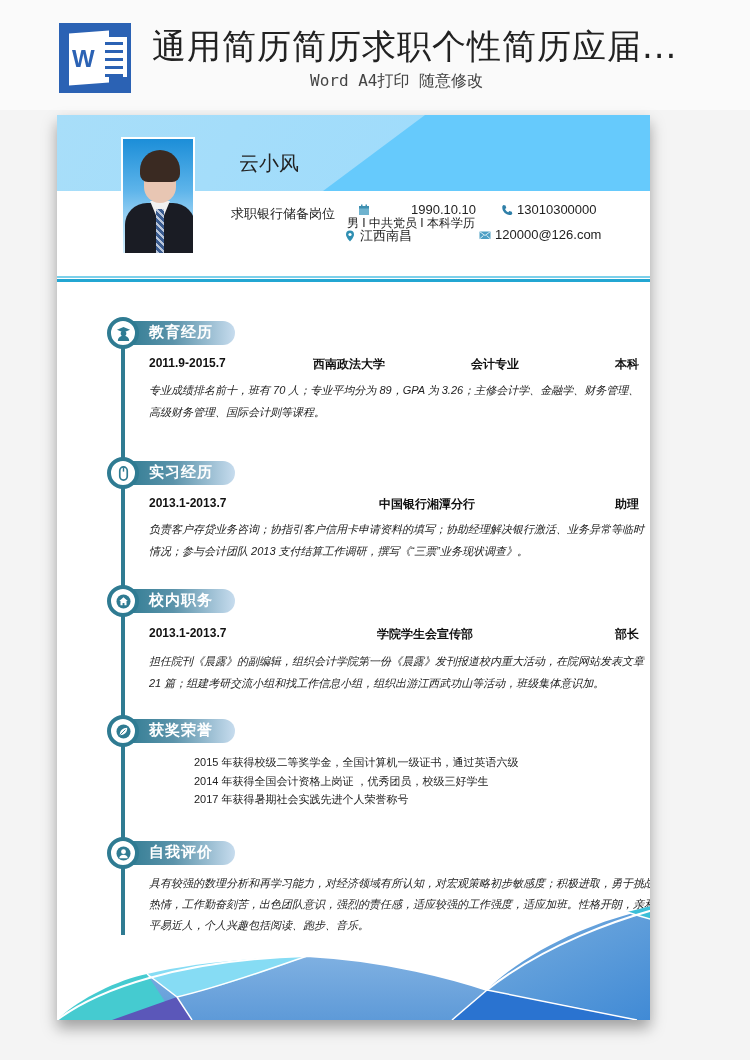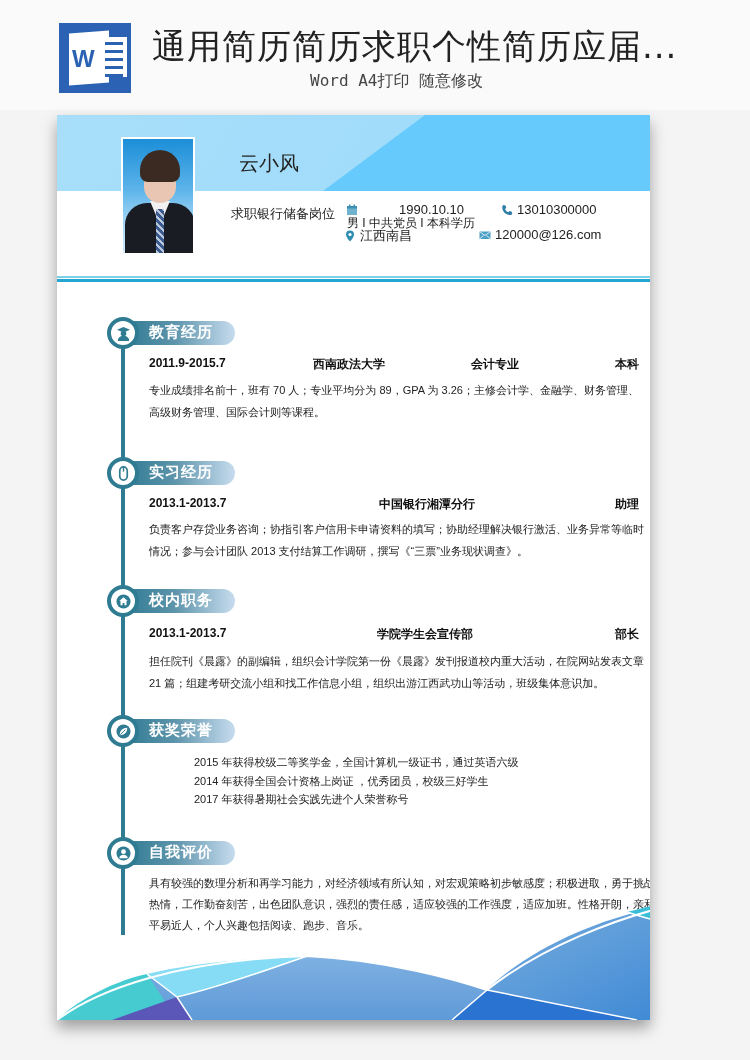--- a/index.html
+++ b/index.html
@@ -39,21 +39,21 @@
   
   .vline { position: absolute; left: 64px; top: 228px; width: 4px; height: 592px; background: #2f7b92; }
   .section { position: absolute; left: 50px; width: 590px; }
   .sec-head { position: relative; height: 32px; }
   .sec-head .pill { position: absolute; left: 16px; top: 5px; width: 112px; height: 24px; border-radius: 0 12px 12px 0; background: linear-gradient(90deg, #2f7b92 0%, #5b93aa 45%, #c7dcee 100%); }
   .sec-head .ring { position: absolute; left: 0; top: 1px; width: 32px; height: 32px; border-radius: 50%; background: #fff; border: 4px solid #2f7b92; display: flex; align-items: center; justify-content: center; }
   .sec-head .ring svg { width: 15px; height: 15px; }
   .sec-head .title { position: absolute; left: 42px; top: 7px; color: #fff; font-size: 15px; font-weight: bold; letter-spacing: 1px; }
   .row { position: absolute; left: 42px; width: 490px; font-size: 12px; font-weight: bold; color: #111; }
   .row span { position: absolute; top: 0; white-space: nowrap; }
-  .para { position: absolute; left: 42px; width: 500px; font-size: 11px; line-height: 22px; color: #222; }
+  .para { position: absolute; left: 42px; width: 500px; font-size: 11px; line-height: 22px; color: #222; font-style: italic; }
   .list { position: absolute; left: 44px; font-size: 11px; line-height: 18.5px; color: #222; }
 
   .waves { position: absolute; left: 0; bottom: 0; width: 639px; height: 140px; }
 </style>
 </head>
 <body>
 
 <div class="topbar">
   <div class="word-icon">
     <div class="page"></div>
@@ -80,21 +80,21 @@
     <div class="shirt"></div>
     <div class="tie"></div>
     <div class="face"></div>
     <div class="hair"></div>
   </div>
 
   <div class="name">云小风</div>
   <div class="tags">男 I 中共党员 I 本科学历</div>
   <div class="objective">求职银行储备岗位</div>
 
-  <div class="info" style="left:289px;top:87px;gap:41px;">
+  <div class="info" style="left:301px;top:87px;gap:41px;">
     <svg viewBox="0 0 12 12">
         <rect x="1" y="2" width="10" height="9" fill="#6fb3cf"></rect>
         <rect x="1" y="2" width="10" height="2.5" fill="#3f8fb0"></rect>
         <rect x="3" y="0.5" width="1.5" height="3" fill="#3f8fb0"></rect>
         <rect x="7.5" y="0.5" width="1.5" height="3" fill="#3f8fb0"></rect>
       </svg>
     <span>1990.10.10</span>
   </div>
   <div class="info" style="left:287px;top:112px;">
     <svg viewBox="0 0 12 12">

